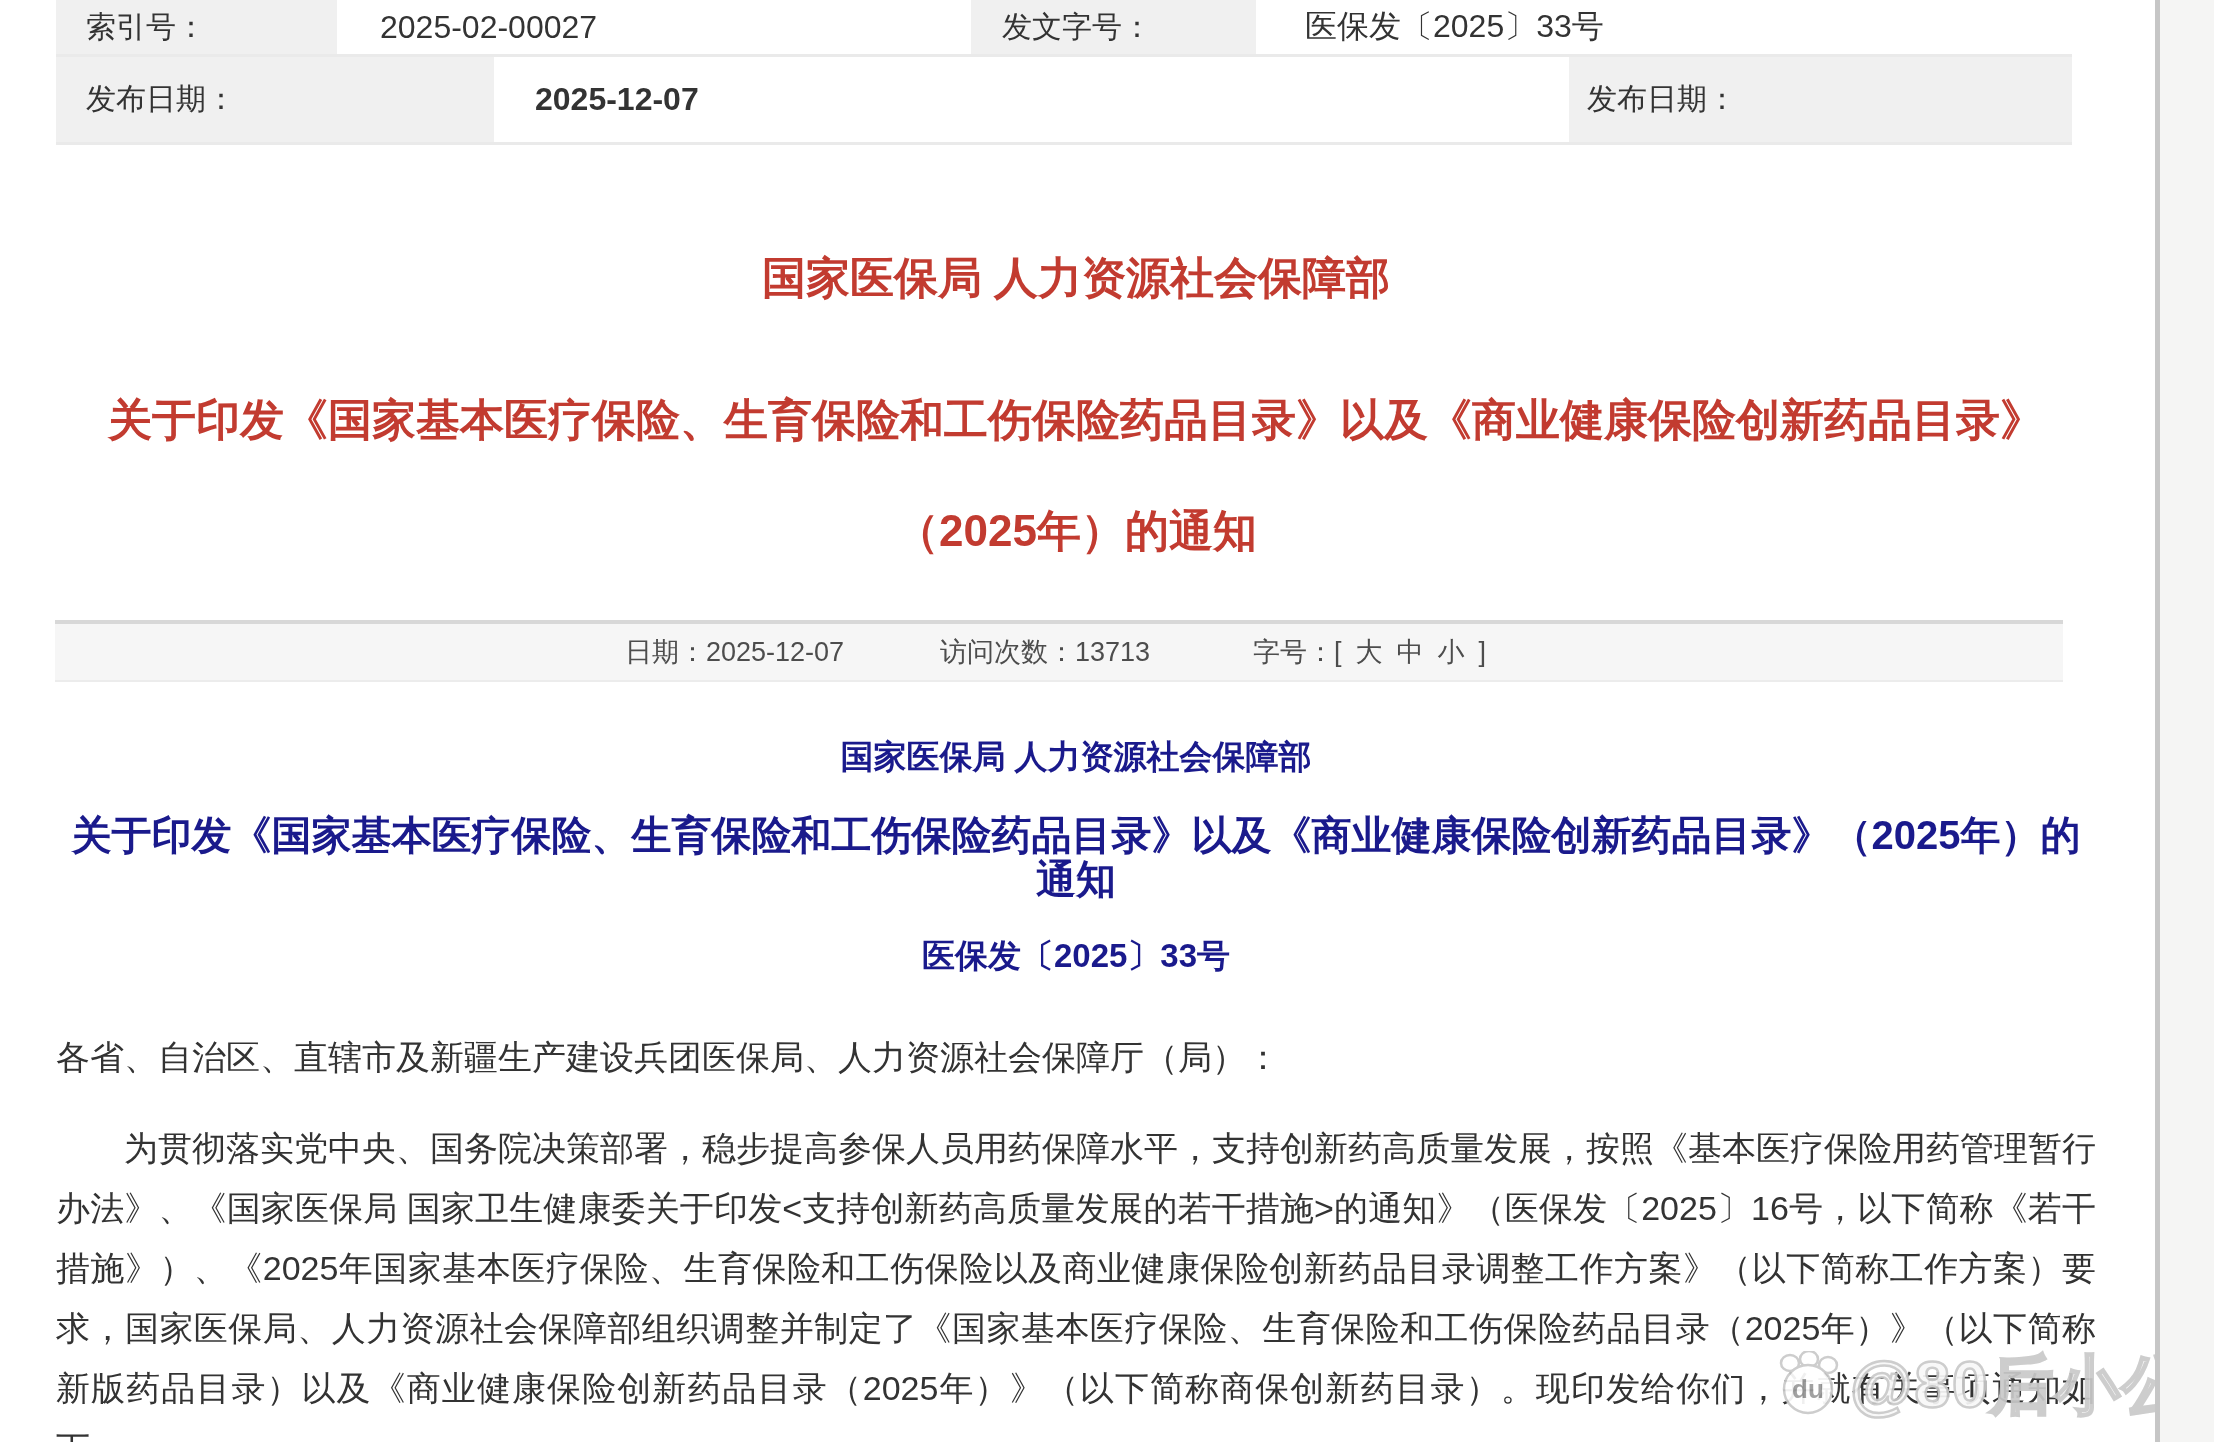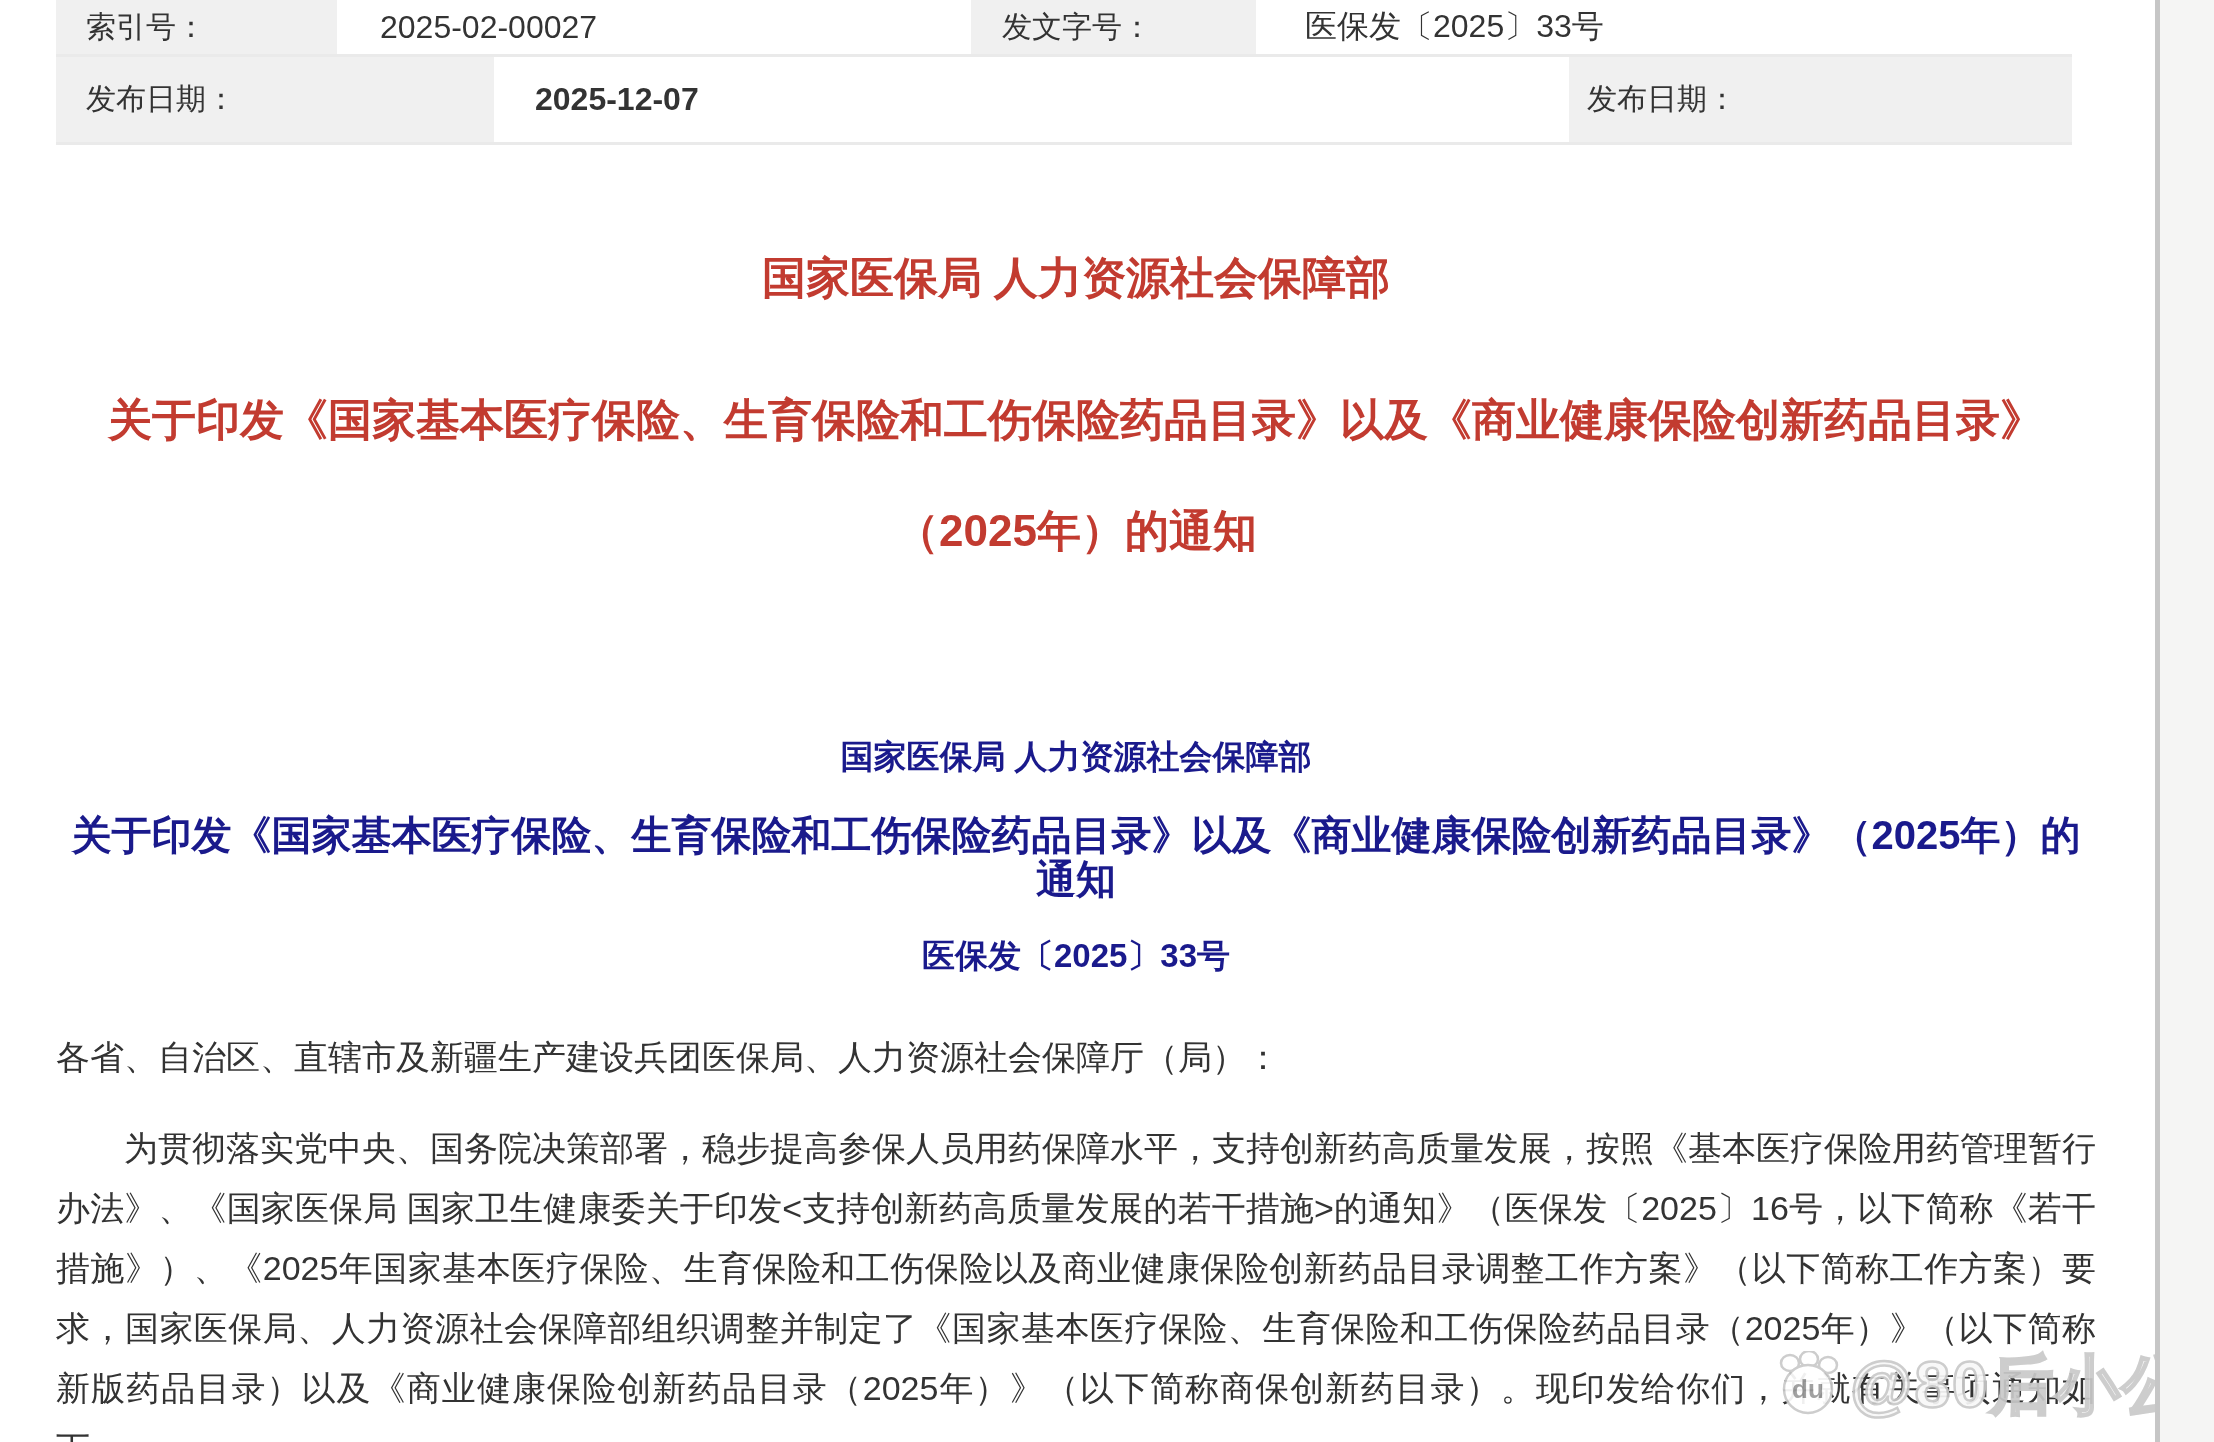--- a/index.html
+++ b/index.html
@@ -97,20 +97,31 @@
       <div class="cell lab c1">发布日期：</div>
       <div class="cell val c2">2025-12-07</div>
       <div class="cell lab c3">发布日期：</div>
     </div>
   </div>
 
   <div class="red-line red-1">国家医保局 人力资源社会保障部</div>
   <div class="red-line red-2">关于印发《国家基本医疗保险、生育保险和工伤保险药品目录》以及《商业健康保险创新药品目录》</div>
   <div class="red-line red-3">（2025年）的通知</div>
 
+  <div class="meta-bar">
+    <div class="meta-item">日期：2025-12-07</div>
+    <div class="meta-item">访问次数：13713</div>
+    <div class="meta-item fontsize-ctl">
+      <span>字号：[</span>
+      <span>大</span>
+      <span>中</span>
+      <span>小</span>
+      <span>]</span>
+    </div>
+  </div>
 
   <div class="blue-line blue-1">国家医保局 人力资源社会保障部</div>
   <div class="blue-line blue-2">关于印发《国家基本医疗保险、生育保险和工伤保险药品目录》以及《商业健康保险创新药品目录》（2025年）的通知</div>
   <div class="blue-line blue-3">医保发〔2025〕33号</div>
 
   <div class="salutation">各省、自治区、直辖市及新疆生产建设兵团医保局、人力资源社会保障厅（局）：</div>
   <div class="body-para">为贯彻落实党中央、国务院决策部署，稳步提高参保人员用药保障水平，支持创新药高质量发展，按照《基本医疗保险用药管理暂行办法》、《国家医保局 国家卫生健康委关于印发&lt;支持创新药高质量发展的若干措施&gt;的通知》（医保发〔2025〕16号，以下简称《若干措施》）、《2025年国家基本医疗保险、生育保险和工伤保险以及商业健康保险创新药品目录调整工作方案》（以下简称工作方案）要求，国家医保局、人力资源社会保障部组织调整并制定了《国家基本医疗保险、生育保险和工伤保险药品目录（2025年）》（以下简称新版药品目录）以及《商业健康保险创新药品目录（2025年）》（以下简称商保创新药目录）。现印发给你们，并就有关事项通知如下：</div>
 
   <div class="watermark">
     <span class="wm-logo">

